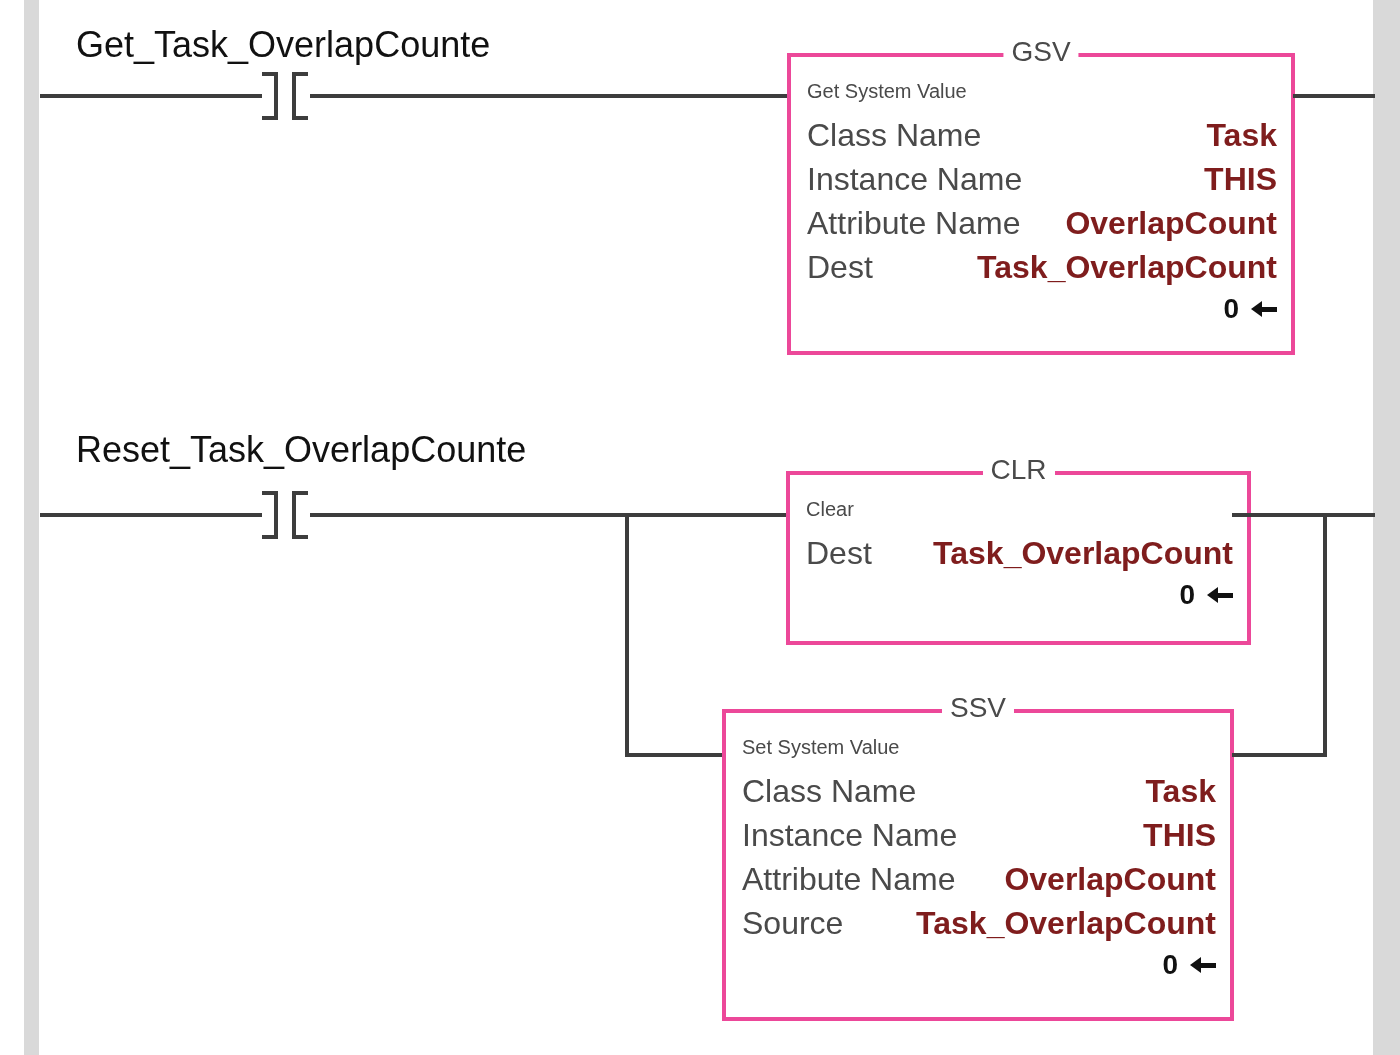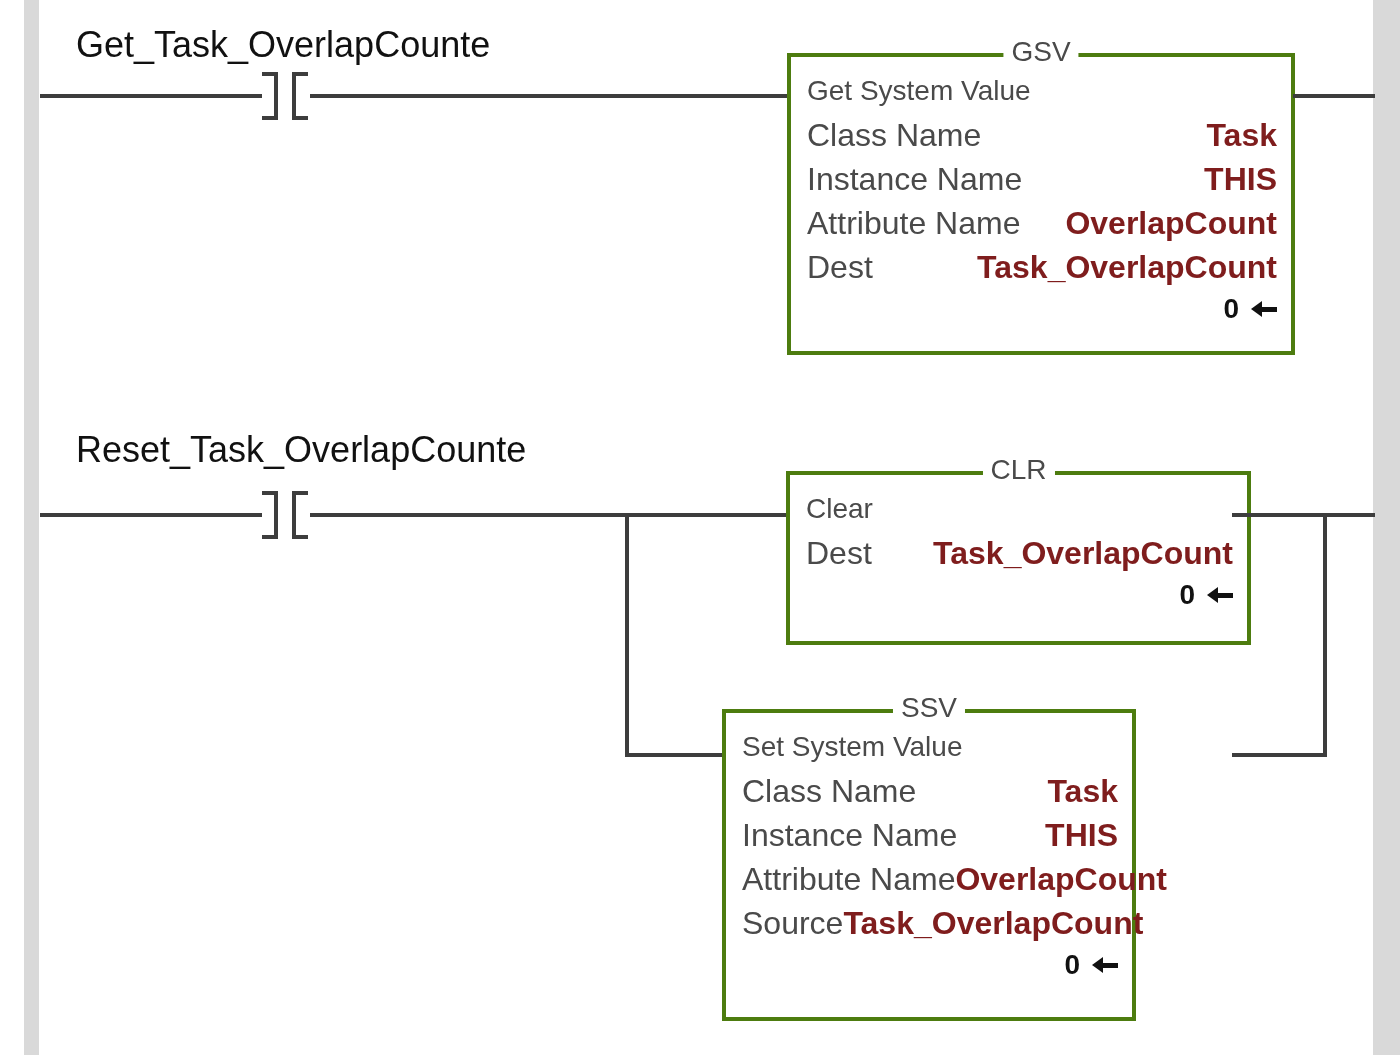--- a/index.html
+++ b/index.html
@@ -68,21 +68,21 @@
     font-size: 36px;
     line-height: 30px;
     color: #111111;
     white-space: nowrap;
     letter-spacing: 0px;
   }
 
   
   .block {
     position: absolute;
-    border: 4px solid #4d7c0f;
+    border: 4px solid #ec4899;
     background: #ffffff;
     box-sizing: border-box;
   }
   .block-title {
     position: absolute;
     top: -20px;
     left: 50%;
     transform: translateX(-50%);
     background: #ffffff;
     padding: 0 8px;
@@ -91,21 +91,21 @@
     color: #4a4a4a;
     white-space: nowrap;
   }
   .block-body {
     position: absolute;
     left: 16px;
     right: 14px;
     top: 12px;
   }
   .op-name {
-    font-size: 28px;
+    font-size: 20px;
     line-height: 44px;
     color: #4a4a4a;
     white-space: nowrap;
   }
   .op-row {
     display: flex;
     align-items: baseline;
     font-size: 32px;
     line-height: 44px;
     color: #4a4a4a;
@@ -252,21 +252,21 @@
 
         <div class="op-value-line">
           <span>0</span>
           <span class="value-arrow"></span>
         </div>
       </div>
     </div>
 
     <div class="wire wire-h" style="left:1232px; top:513px; width:95px;"></div>
 
-    <div class="block" style="left:722px; top:709px; width:414px; height:312px;">
+    <div class="block" style="left:722px; top:709px; width:512px; height:312px;">
       <div class="block-title">SSV</div>
       <div class="block-body">
         <div class="op-name">Set System Value</div>
 
         <div class="op-row">
           <span class="op-key">Class Name</span>
           <span class="op-val">Task</span>
         </div>
 
         <div class="op-row">

